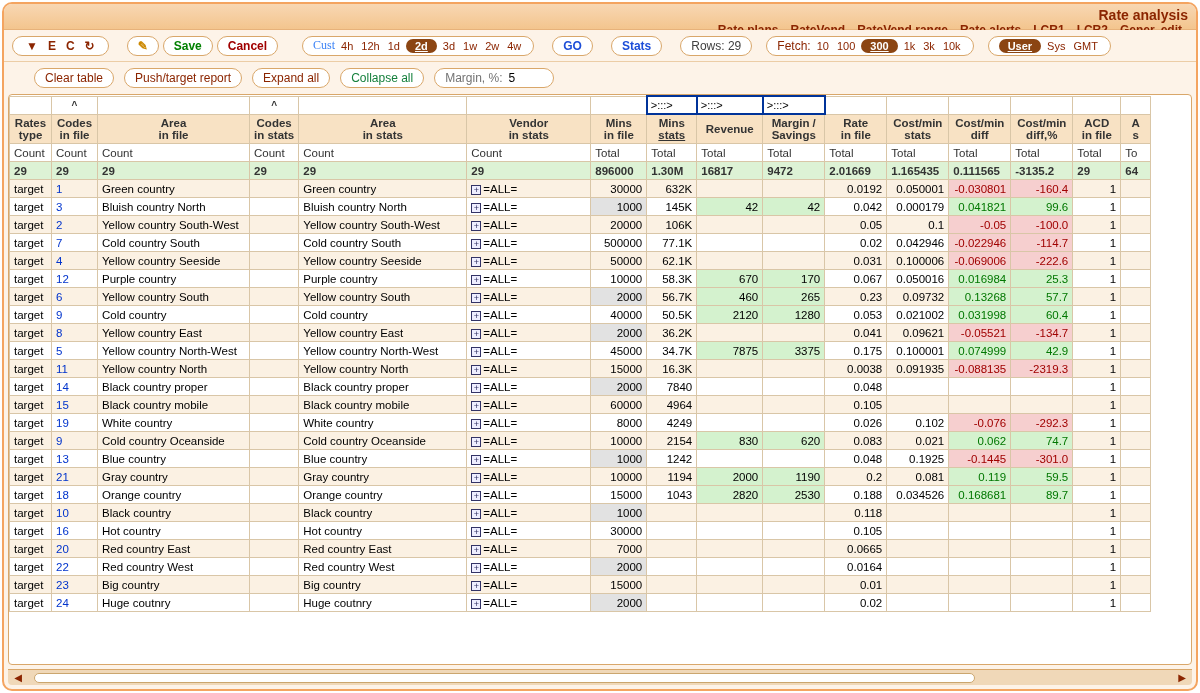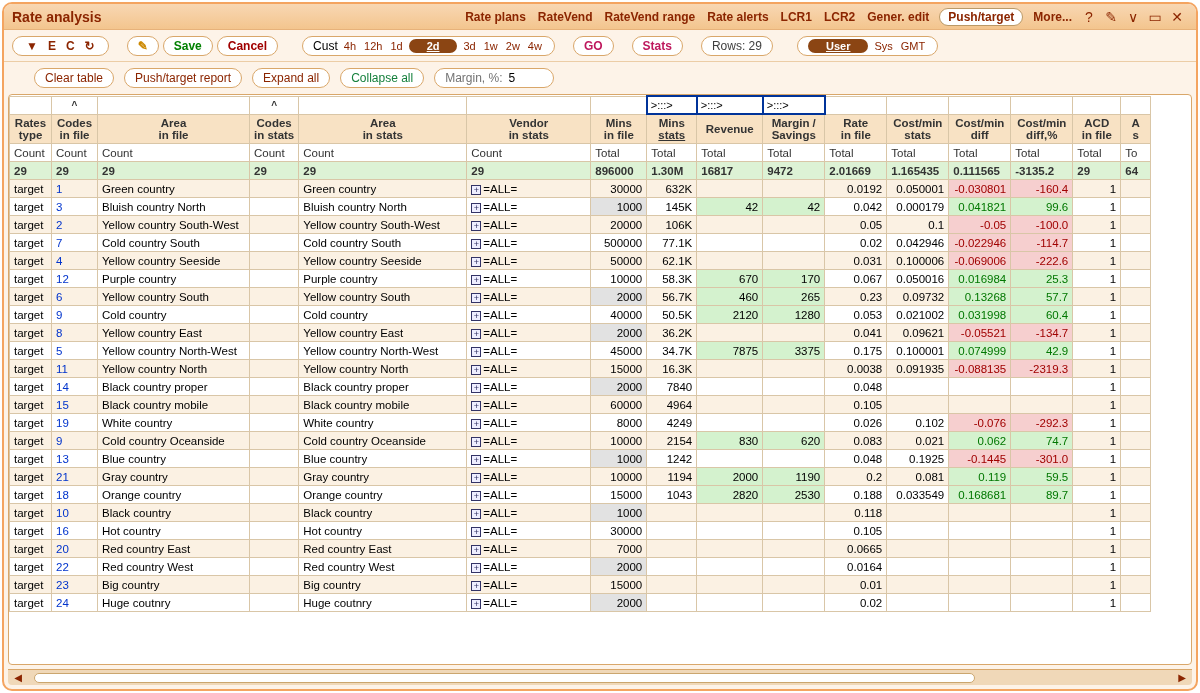--- a/index.html
+++ b/index.html
@@ -19,24 +19,25 @@
     height: 689px;
     margin: 2px;
     overflow: hidden;
     background: #fdf3e8;
     display: flex;
     flex-direction: column;
   }
   .titlebar {
     background: linear-gradient(#f8d7b3, #f3c58e);
     display: flex;
-    align-items: center;
+    align-items: flex-end;
     padding: 3px 8px;
     height: 26px;
     border-bottom: 1px solid #e7b27a;
+    flex-direction: column;
   }
   .titlebar .title {
     font-weight: bold;
     font-size: 14px;
     color: #8b2500;
   }
   .titlebar .spacer { flex: 1; }
   .titlebar a, .titlebar span.link {
     color: #8b2500;
     font-weight: bold;
@@ -80,23 +81,23 @@
     border: 1px solid #d9a76a;
     background: #fff;
     border-radius: 12px;
     padding: 2px 10px;
     display: inline-flex;
     align-items: center;
     gap: 4px;
     height: 20px;
     white-space: nowrap;
   }
-  .pill b { color: #be185d; font-weight: bold; }
+  .pill b { color: #1d4ed8; font-weight: bold; }
   .pill .seg { color: #8b2500; font-size: 11px; cursor: pointer; padding: 0 2px; }
-  .pill .seg.sel { background: #8b4513; color: #fff; border-radius: 8px; padding: 1px 18px; font-weight:bold;text-decoration:underline;}
+  .pill .seg.sel { background: #8b4513; color: #fff; border-radius: 8px; padding: 1px 9px; font-weight:bold;text-decoration:underline;}
   .pill input { border: none; outline: none; width: 36px; font-size: 12px; background:#fff; }
   .btn-save { color: #008000; font-weight: bold; }
   .btn-cancel { color: #a00000; font-weight: bold; }
   .toolbar2 {
     display: flex;
     align-items: center;
     padding: 4px 8px;
     gap: 10px;
     background: #fdf3e8;
     height: 32px;
@@ -231,21 +232,21 @@
         <b style="color:#cc8800">✎</b>
       </span>
     <span class="pill">
         <span class="btn-save">Save</span>
       </span>
     <span class="pill">
         <span class="btn-cancel">Cancel</span>
       </span>
     <span style="width:16px"></span>
     <span class="pill" id="cust-pill">
-        <span style="color: #000000;">Cust</span>
+        <span style="color: #3b82f6; font-family: Liberation Serif, serif;">Cust</span>
         <span class="seg">4h</span>
         <span class="seg">12h</span>
         <span class="seg">1d</span>
         <span class="seg sel">2d</span>
         <span class="seg">3d</span>
         <span class="seg">1w</span>
         <span class="seg">2w</span>
         <span class="seg">4w</span>
       </span>
     <span style="width:10px"></span>
@@ -254,20 +255,29 @@
       </span>
     <span style="width:10px"></span>
     <span class="pill">
         <b>Stats</b>
       </span>
     <span style="width:10px"></span>
     <span class="pill">
         <span style="color:#404040">Rows: 29</span>
       </span>
     <span style="width:6px"></span>
+    <span class="pill" id="fetch-pill">
+        <span style="color: rgb(139, 37, 0);">Fetch:</span>
+        <span class="seg">10</span>
+        <span class="seg">100</span>
+        <span class="seg sel">300</span>
+        <span class="seg">1k</span>
+        <span class="seg">3k</span>
+        <span class="seg">10k</span>
+      </span>
     <span style="width:6px"></span>
     <span class="pill" id="tz-pill">
         <span class="seg sel">User</span>
         <span class="seg">Sys</span>
         <span class="seg">GMT</span>
       </span>
   </div>
 
   <div class="toolbar2">
     <span style="width:12px"></span>
@@ -695,21 +705,21 @@
             <td class="link">18</td>
             <td>Orange country</td>
             <td></td>
             <td>Orange country</td>
             <td><span class="expand-icon">+</span>=ALL=</td>
             <td class="num ">15000</td>
             <td class="num">1043</td>
             <td class="num greenbg">2820</td>
             <td class="num greenbg">2530</td>
             <td class="num">0.188</td>
-            <td class="num">0.033549</td>
+            <td class="num">0.034526</td>
             <td class="num greenbg greenfg">0.168681</td>
             <td class="num greenbg greenfg">89.7</td>
             <td class="num">1</td>
             <td></td>
           </tr>
           <tr>
             <td>target</td>
             <td class="link">10</td>
             <td>Black country</td>
             <td></td>

